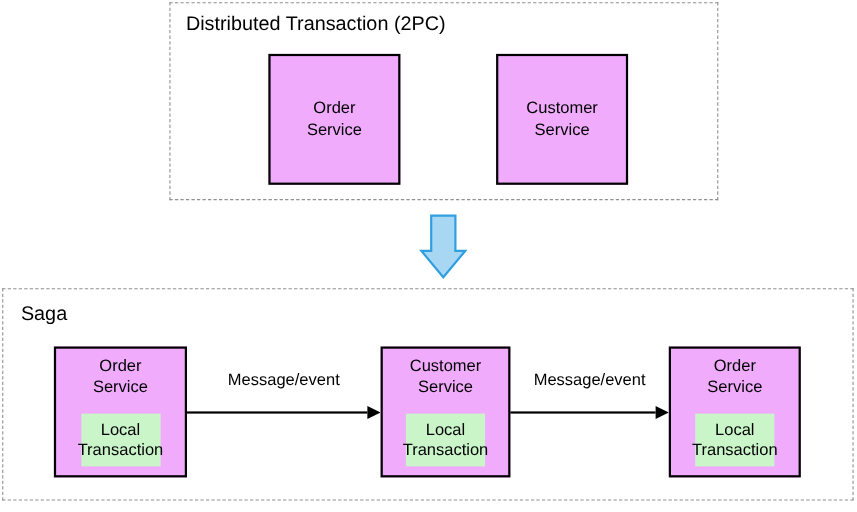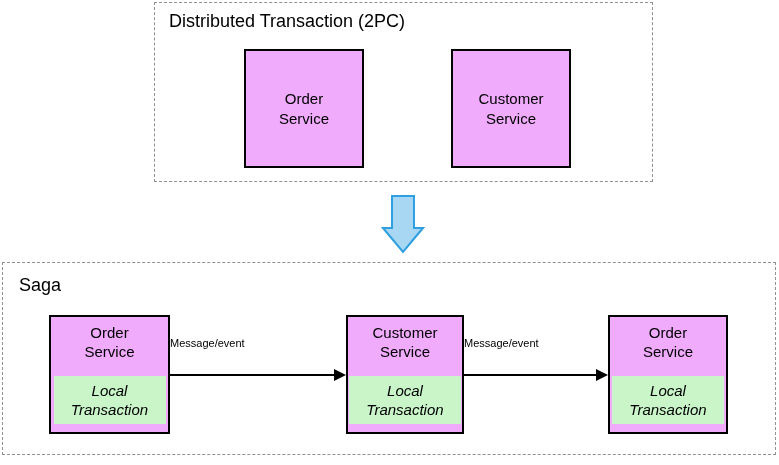--- a/index.html
+++ b/index.html
@@ -41,48 +41,48 @@
   }
   .saga-node {
     display: flex;
     flex-direction: column;
     align-items: center;
     padding: 6px 0 8px 0;
   }
   .node-label { white-space: pre-line; }
   .local-box {
     margin-top: auto;
-    width: 112px;
+    width: 72px;
     height: 48px;
     background: var(--local-fill, #c9f5c9);
     display: flex;
     align-items: center;
     justify-content: center;
     font-size: 15px;
     line-height: 1.27;
     text-align: center;
     white-space: pre-line;
-    font-style: italic;
   }
   .edge-line {
     position: absolute;
     height: 2px;
     background: var(--edge-color, #000);
   }
   .edge-head {
     position: absolute;
     width: 0;
     height: 0;
     border-top: 6px solid transparent;
     border-bottom: 6px solid transparent;
     border-left: 12px solid var(--edge-color, #000);
   }
   .edge-label {
     position: absolute;
-    font-size: 11px;
+    font-size: 15px;
+    text-align: center;
     white-space: nowrap;
   }
   .down-arrow-svg { position: absolute; left: 381px; top: 194px; }
 </style>
 </head>
 <body>
 
 <div class="canvas">
 
   <div class="group" style="left:154px; top:2px; width:499px; height:180px;">

